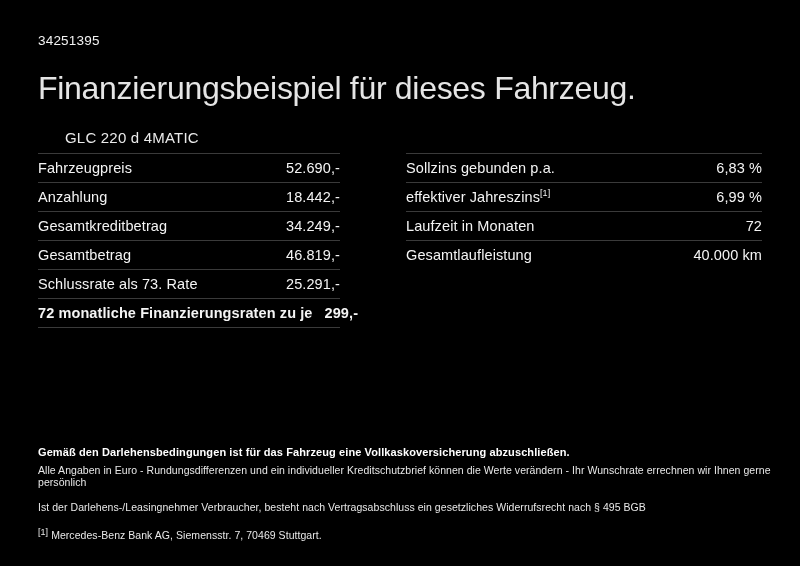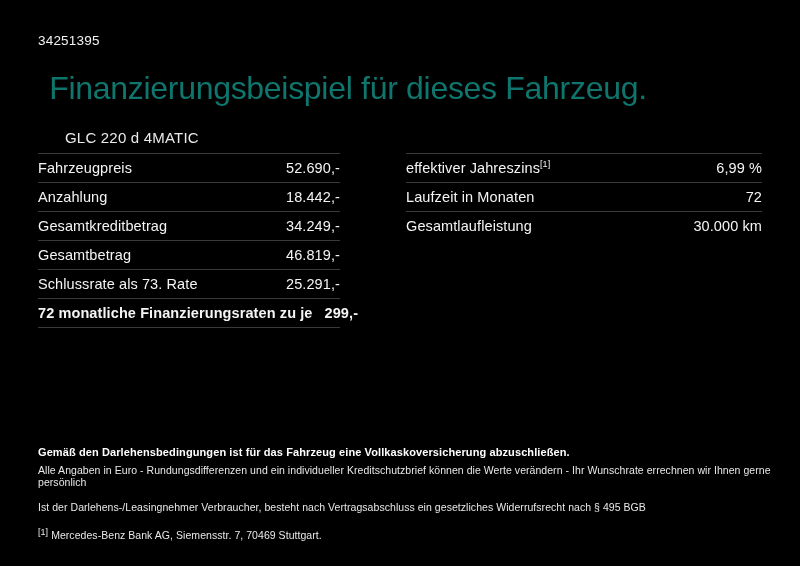--- a/index.html
+++ b/index.html
@@ -27,23 +27,22 @@
     padding-top: 33px;
     font-size: 13.5px;
     letter-spacing: 0.2px;
     color: #f2f2f2;
   }
   .headline {
     font-size: 32px;
     line-height: 38px;
     font-weight: 400;
     letter-spacing: -0.3px;
-    color: #0f766e;
+    color: #e5e5e5;
     max-width: 620px;
-    text-align: center;
   }
   .model {
     margin-top: 20px;
     font-size: 15px;
     letter-spacing: 0.2px;
     color: #eaeaea;
     padding-bottom: 7px;
     margin-left: 27px;
   }
   .columns {
@@ -154,30 +153,34 @@
         <span class="value">25.291,-</span>
       </div>
       <div class="row total">
         <span class="label">72 monatliche Finanzierungsraten zu je</span>
         <span class="value">299,-</span>
       </div>
     </div>
 
     <div class="col col-right">
       <div class="row">
+        <span class="label"><span>Sollzins gebunden p.a.</span></span>
+        <span class="value">6,83 %</span>
+      </div>
+      <div class="row">
         <span class="label"><span>effektiver Jahreszins</span><sup>[1]</sup></span>
         <span class="value">6,99 %</span>
       </div>
       <div class="row">
         <span class="label"><span>Laufzeit in Monaten</span></span>
         <span class="value">72</span>
       </div>
       <div class="row">
         <span class="label"><span>Gesamtlaufleistung</span></span>
-        <span class="value">30.000 km</span>
+        <span class="value">40.000 km</span>
       </div>
     </div>
 
   </div>
 
   <div class="footer">
     <div class="footer-bold">Gemäß den Darlehensbedingungen ist für das Fahrzeug eine Vollkaskoversicherung abzuschließen.</div>
     <div class="footer-line">Alle Angaben in Euro - Rundungsdifferenzen und ein individueller Kreditschutzbrief können die Werte verändern - Ihr Wunschrate errechnen wir Ihnen gerne persönlich</div>
     <div class="footer-line tight">Ist der Darlehens-/Leasingnehmer Verbraucher, besteht nach Vertragsabschluss ein gesetzliches Widerrufsrecht nach § 495 BGB</div>
     <div class="footer-note"><sup>[1]</sup> <span>Mercedes-Benz Bank AG, Siemensstr. 7, 70469 Stuttgart.</span></div>

